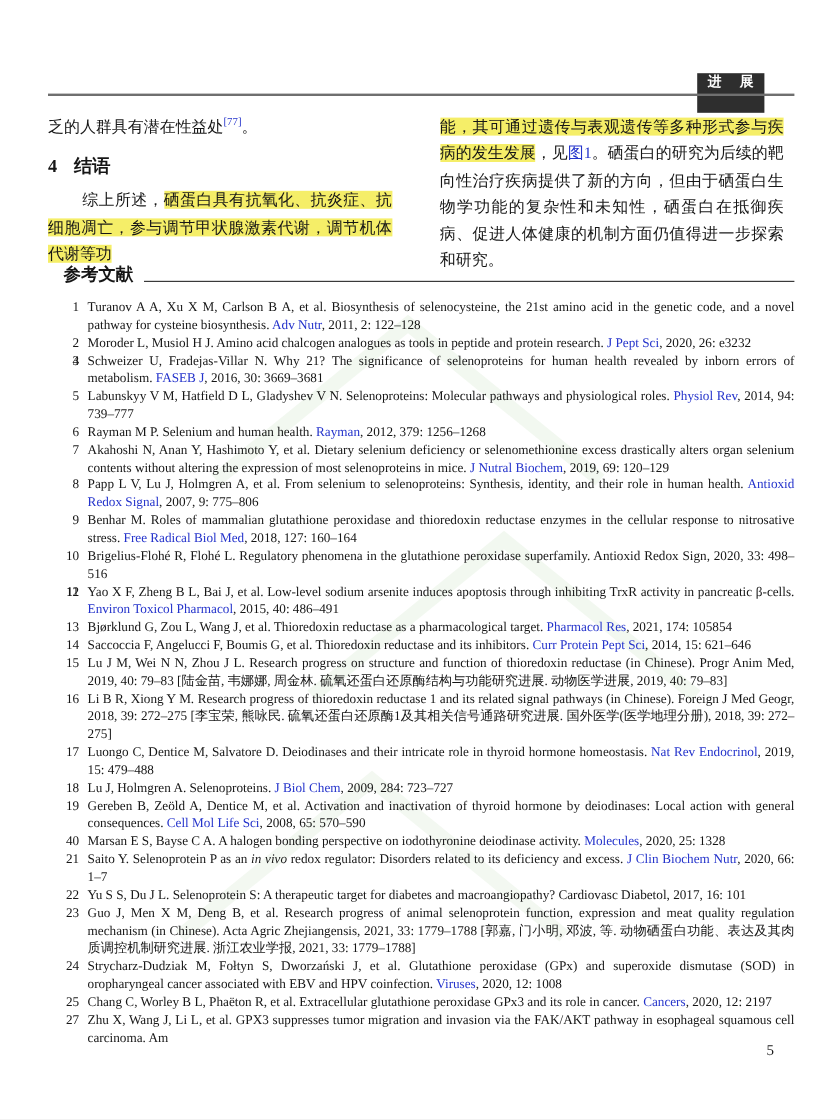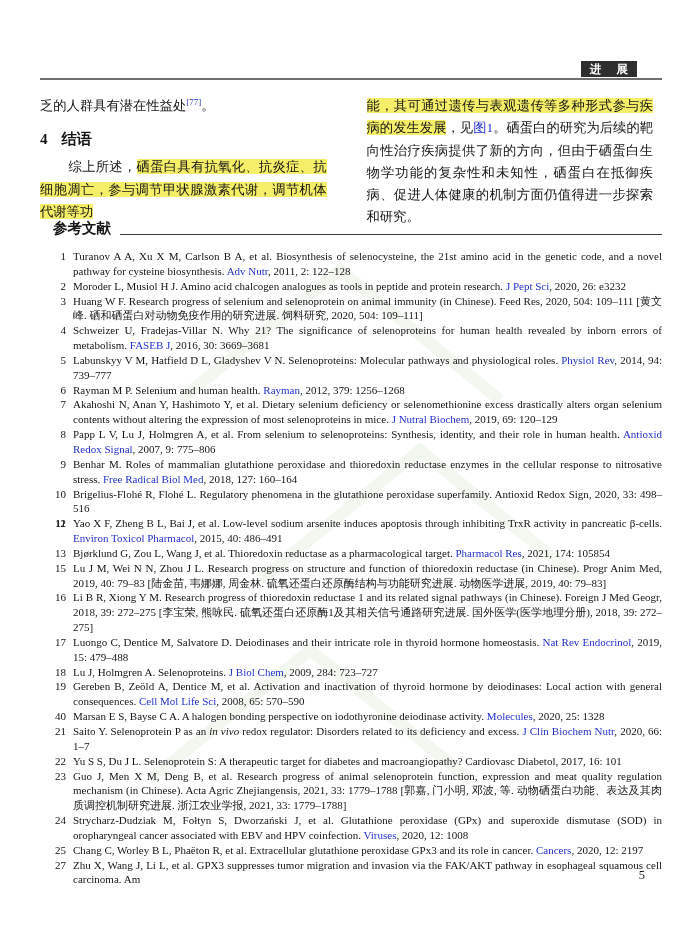--- a/index.html
+++ b/index.html
@@ -5,21 +5,21 @@
   html,body{margin:0;padding:0;background:#e8e8e8;}
   .page{
     position:relative;width:700px;height:933px;background:#ffffff;
     font-family:"Liberation Serif","DejaVu Serif",serif;color:#161616;
     overflow:hidden;margin:0 auto;
   }
   
   .tag{
     position:absolute;top:61px;right:63px;
     background:var(--tag_bg,#2e2e2e);color:#ffffff;
-    font-size:11.5px;line-height:14px;padding:1px 3px 1px 9px;
+    font-size:11.5px;line-height:14px;padding:1px 3px 18px 9px;
     letter-spacing:6px;font-family:"Liberation Sans",sans-serif;font-weight:bold;
   }
   .rule{position:absolute;top:78px;left:40px;right:38px;height:2px;background:#6f6f6f;}
   
   .watermark{position:absolute;top:250px;left:120px;pointer-events:none;}
   
   .columns{position:absolute;top:95px;left:40px;right:47px;display:flex;gap:40px;}
   .col{flex:1;font-size:13.3px;line-height:22.3px;text-align:justify;}
   .bp{margin:0;}
   .indent{text-indent:2.15em;}
@@ -69,31 +69,32 @@
   </div>
 
   <div class="refs">
     <div class="refs-heading">
       <span>参考文献</span>
       <span class="hline"></span>
     </div>
     <ol class="reflist" id="ref-list">
         <li><span class="ref-num">1</span><span>Turanov A A, Xu X M, Carlson B A, et al. Biosynthesis of selenocysteine, the 21st amino acid in the genetic code, and a novel pathway for cysteine biosynthesis. </span><span class="link">Adv Nutr</span><span>, 2011, 2: 122–128</span></li>
         <li><span class="ref-num">2</span><span>Moroder L, Musiol H J. Amino acid chalcogen analogues as tools in peptide and protein research. </span><span class="link">J Pept Sci</span><span>, 2020, 26: e3232</span></li>
-        <li><span class="ref-num">3</span><span>Huang W F. Research progress of selenium and selenoprotein on animal immunity (in Chinese). Feed Res, 2020, 504: 109–111 [黄文峰. 硒和硒蛋白对动物免疫作用的研究进展. 饲料研究, 2020, 504: 109–111]</span></li>
+        <li><span class="ref-num">3</span></li>
         <li><span class="ref-num">4</span><span>Schweizer U, Fradejas-Villar N. Why 21? The significance of selenoproteins for human health revealed by inborn errors of metabolism. </span><span class="link">FASEB J</span><span>, 2016, 30: 3669–3681</span></li>
         <li><span class="ref-num">5</span><span>Labunskyy V M, Hatfield D L, Gladyshev V N. Selenoproteins: Molecular pathways and physiological roles. </span><span class="link">Physiol Rev</span><span>, 2014, 94: 739–777</span></li>
         <li><span class="ref-num">6</span><span>Rayman M P. Selenium and human health. </span><span class="link">Rayman</span><span>, 2012, 379: 1256–1268</span></li>
         <li><span class="ref-num">7</span><span>Akahoshi N, Anan Y, Hashimoto Y, et al. Dietary selenium deficiency or selenomethionine excess drastically alters organ selenium contents without altering the expression of most selenoproteins in mice. </span><span class="link">J Nutral Biochem</span><span>, 2019, 69: 120–129</span></li>
         <li><span class="ref-num">8</span><span>Papp L V, Lu J, Holmgren A, et al. From selenium to selenoproteins: Synthesis, identity, and their role in human health. </span><span class="link">Antioxid Redox Signal</span><span>, 2007, 9: 775–806</span></li>
         <li><span class="ref-num">9</span><span>Benhar M. Roles of mammalian glutathione peroxidase and thioredoxin reductase enzymes in the cellular response to nitrosative stress. </span><span class="link">Free Radical Biol Med</span><span>, 2018, 127: 160–164</span></li>
         <li><span class="ref-num">10</span><span>Brigelius-Flohé R, Flohé L. Regulatory phenomena in the glutathione peroxidase superfamily. Antioxid Redox Sign, 2020, 33: 498–516</span></li>
         <li><span class="ref-num">11</span></li>
         <li><span class="ref-num">12</span><span>Yao X F, Zheng B L, Bai J, et al. Low-level sodium arsenite induces apoptosis through inhibiting TrxR activity in pancreatic β-cells. </span><span class="link">Environ Toxicol Pharmacol</span><span>, 2015, 40: 486–491</span></li>
         <li><span class="ref-num">13</span><span>Bjørklund G, Zou L, Wang J, et al. Thioredoxin reductase as a pharmacological target. </span><span class="link">Pharmacol Res</span><span>, 2021, 174: 105854</span></li>
+        <li><span class="ref-num">14</span><span>Saccoccia F, Angelucci F, Boumis G, et al. Thioredoxin reductase and its inhibitors. </span><span class="link">Curr Protein Pept Sci</span><span>, 2014, 15: 621–646</span></li>
         <li><span class="ref-num">15</span><span>Lu J M, Wei N N, Zhou J L. Research progress on structure and function of thioredoxin reductase (in Chinese). Progr Anim Med, 2019, 40: 79–83 [陆金苗, 韦娜娜, 周金林. 硫氧还蛋白还原酶结构与功能研究进展. 动物医学进展, 2019, 40: 79–83]</span></li>
         <li><span class="ref-num">16</span><span>Li B R, Xiong Y M. Research progress of thioredoxin reductase 1 and its related signal pathways (in Chinese). Foreign J Med Geogr, 2018, 39: 272–275 [李宝荣, 熊咏民. 硫氧还蛋白还原酶1及其相关信号通路研究进展. 国外医学(医学地理分册), 2018, 39: 272–275]</span></li>
         <li><span class="ref-num">17</span><span>Luongo C, Dentice M, Salvatore D. Deiodinases and their intricate role in thyroid hormone homeostasis. </span><span class="link">Nat Rev Endocrinol</span><span>, 2019, 15: 479–488</span></li>
         <li><span class="ref-num">18</span><span>Lu J, Holmgren A. Selenoproteins. </span><span class="link">J Biol Chem</span><span>, 2009, 284: 723–727</span></li>
         <li><span class="ref-num">19</span><span>Gereben B, Zeöld A, Dentice M, et al. Activation and inactivation of thyroid hormone by deiodinases: Local action with general consequences. </span><span class="link">Cell Mol Life Sci</span><span>, 2008, 65: 570–590</span></li>
         <li><span class="ref-num">40</span><span>Marsan E S, Bayse C A. A halogen bonding perspective on iodothyronine deiodinase activity. </span><span class="link">Molecules</span><span>, 2020, 25: 1328</span></li>
         <li><span class="ref-num">21</span><span>Saito Y. Selenoprotein P as an </span><em>in vivo</em><span> redox regulator: Disorders related to its deficiency and excess. </span><span class="link">J Clin Biochem Nutr</span><span>, 2020, 66: 1–7</span></li>
         <li><span class="ref-num">22</span><span>Yu S S, Du J L. Selenoprotein S: A therapeutic target for diabetes and macroangiopathy? Cardiovasc Diabetol, 2017, 16: 101</span></li>
         <li><span class="ref-num">23</span><span>Guo J, Men X M, Deng B, et al. Research progress of animal selenoprotein function, expression and meat quality regulation mechanism (in Chinese).  Acta Agric Zhejiangensis, 2021, 33: 1779–1788 [郭嘉, 门小明, 邓波, 等. 动物硒蛋白功能、表达及其肉质调控机制研究进展. 浙江农业学报, 2021, 33: 1779–1788]</span></li>
         <li><span class="ref-num">24</span><span>Strycharz-Dudziak M, Fołtyn S, Dworzański J, et al. Glutathione peroxidase (GPx) and superoxide dismutase (SOD) in oropharyngeal cancer associated with EBV and HPV coinfection. </span><span class="link">Viruses</span><span>, 2020, 12: 1008</span></li>

